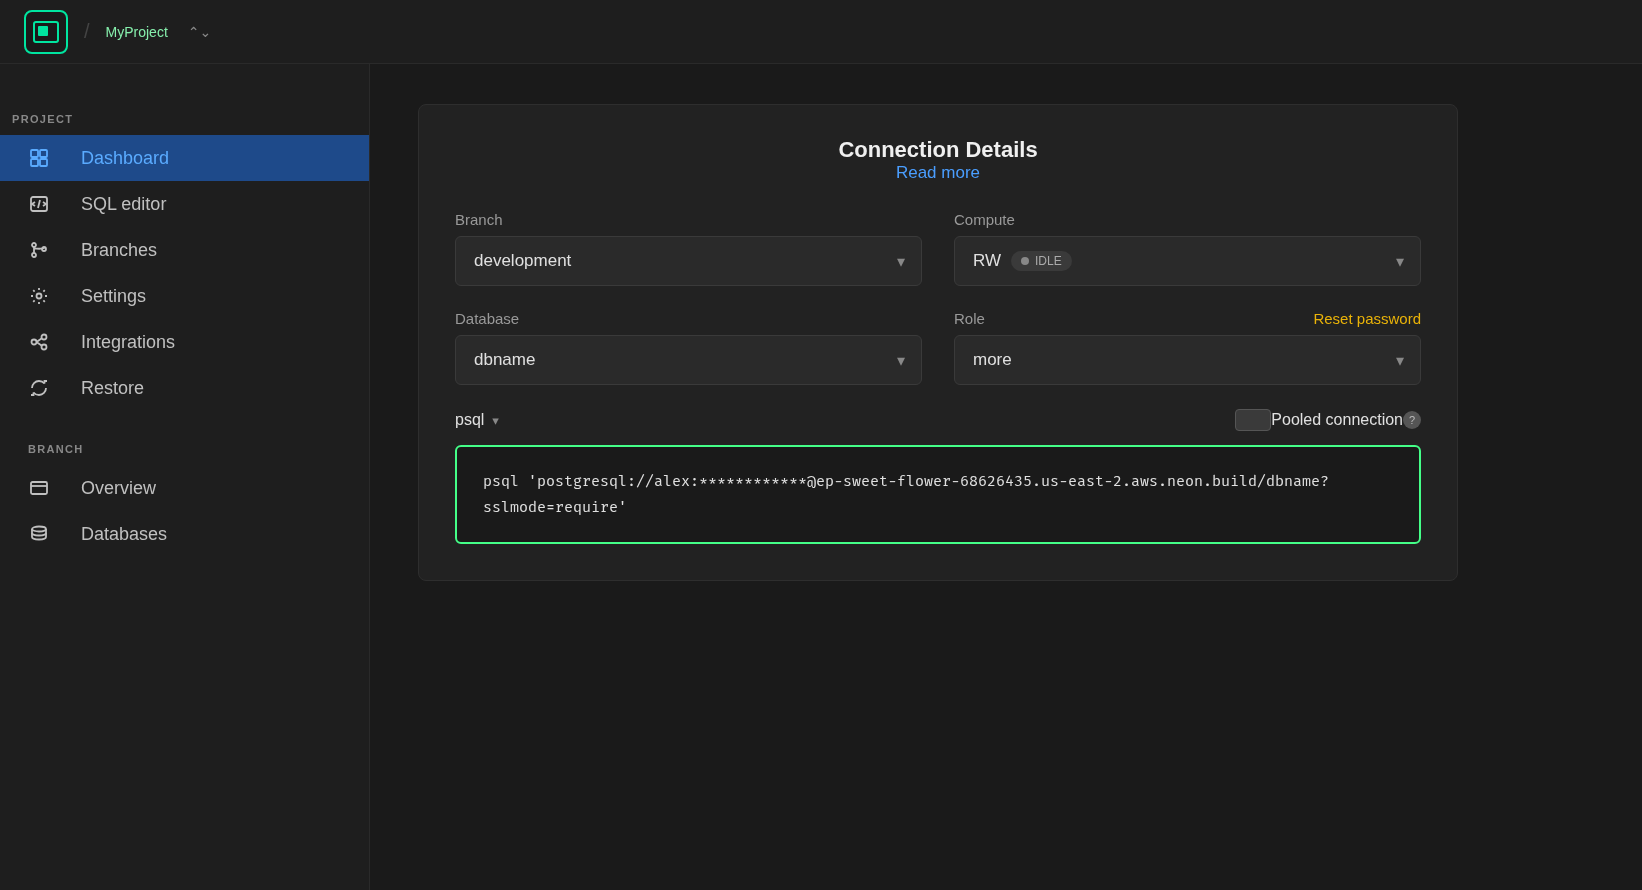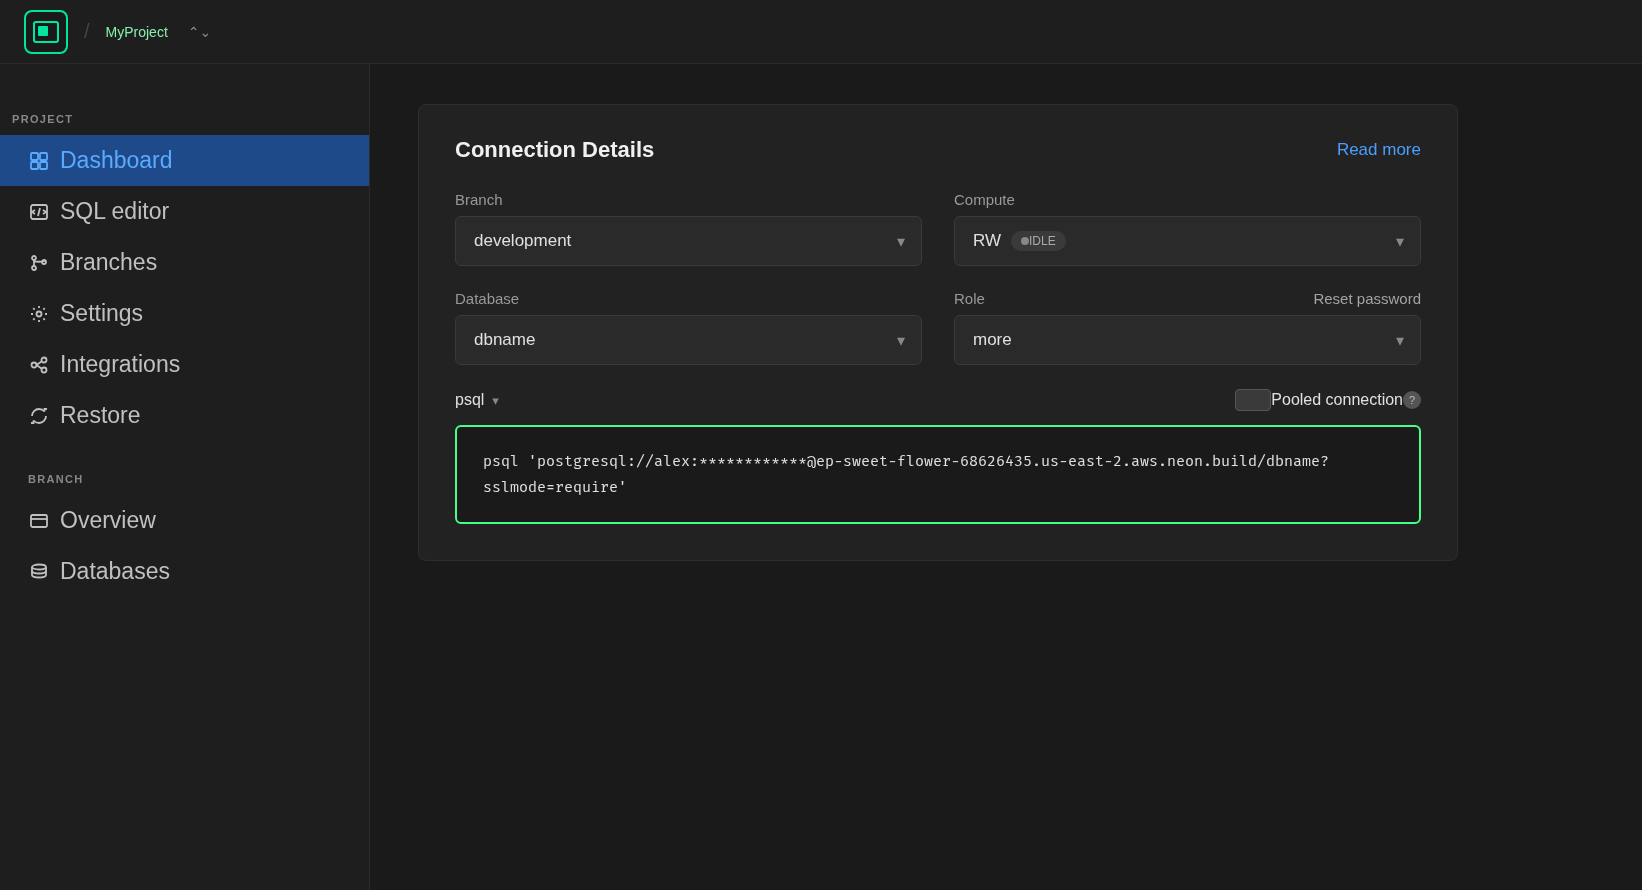--- a/index.html
+++ b/index.html
@@ -82,25 +82,25 @@
       letter-spacing: 0.12em;
       color: #888;
       padding: 0 28px;
       margin-bottom: 10px;
       margin-top: 24px;
     }
     .sidebar-section-label:first-child { margin-top: 17px; padding-left: 12px; }
     .sidebar-item {
       display: flex;
       align-items: center;
-      gap: 10px;
+      gap: 31px;
       padding: 12px 28px;
       cursor: pointer;
       color: #c0c0c0;
-      font-size: 23px;
+      font-size: 18px;
       border-radius: 0;
       transition: background 0.15s;
       text-align: center;
     }
     .sidebar-item.active {
       background: #1e4a8a;
       color: #5aabff;
     }
     .sidebar-icon {
       width: 22px;
@@ -127,20 +127,21 @@
       border: 1px solid #2e2e2e;
       border-radius: 8px;
       padding: 32px 36px 36px;
       max-width: 1040px;
     }
     .card-header {
       display: flex;
       align-items: center;
       justify-content: space-between;
       margin-bottom: 28px;
+      flex-direction: column;
     }
     .card-title {
       font-size: 22px;
       font-weight: 700;
       color: #f0f0f0;
     }
     .read-more-link {
       font-size: 17px;
       color: #4a9eff;
       cursor: pointer;
@@ -176,41 +177,41 @@
       position: absolute;
       right: 16px;
       top: 50%;
       transform: translateY(-50%);
       color: #888;
       font-size: 16px;
     }
     .idle-badge {
       display: flex;
       align-items: center;
-      gap: 0;
+      gap: 6px;
       background: #3a3a3a;
       border-radius: 12px;
       padding: 3px 10px;
       font-size: 12px;
       color: #aaa;
       white-space: nowrap;
     }
     .idle-dot {
       width: 8px; height: 8px;
       background: #888;
       border-radius: 50%;
     }
     .role-header {
       display: flex;
       align-items: center;
       justify-content: space-between;
     }
     .reset-password-link {
       font-size: 15px;
-      color: #a3a3a3;
+      color: #eab308;
       cursor: pointer;
     }
 
     
     .conn-section {
       margin-top: 12px;
     }
     .conn-top {
       display: flex;
       align-items: center;

